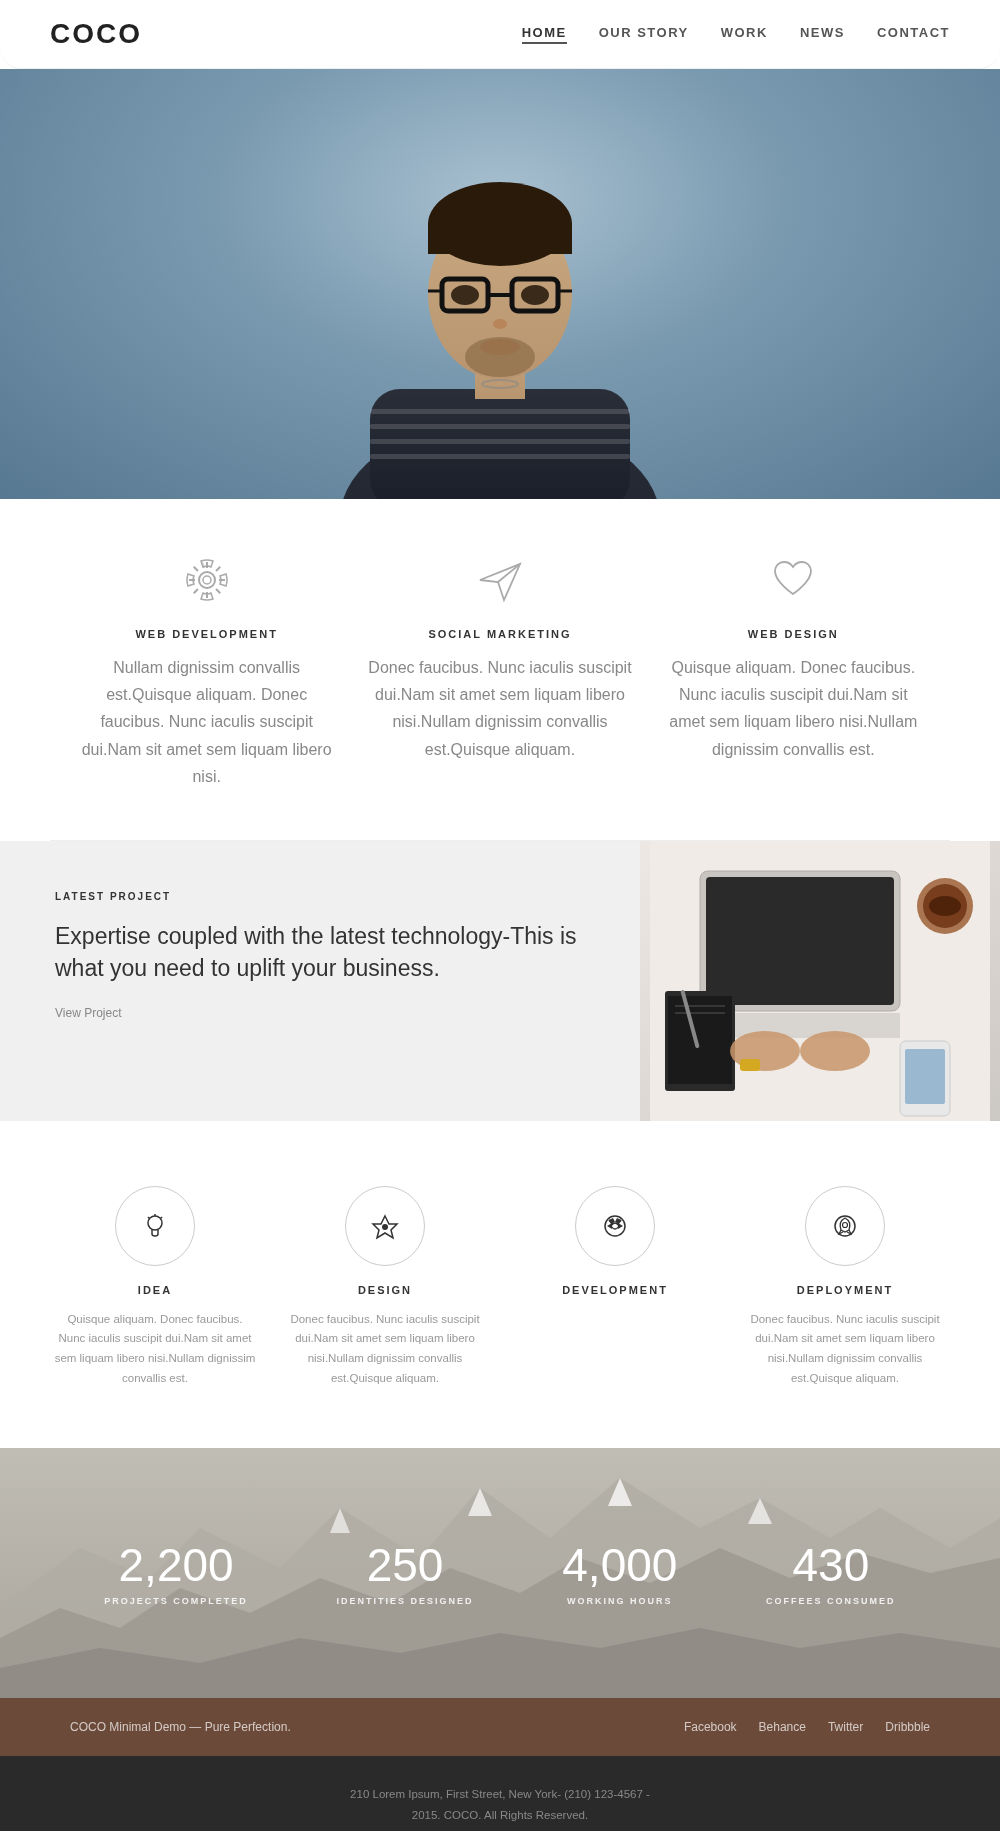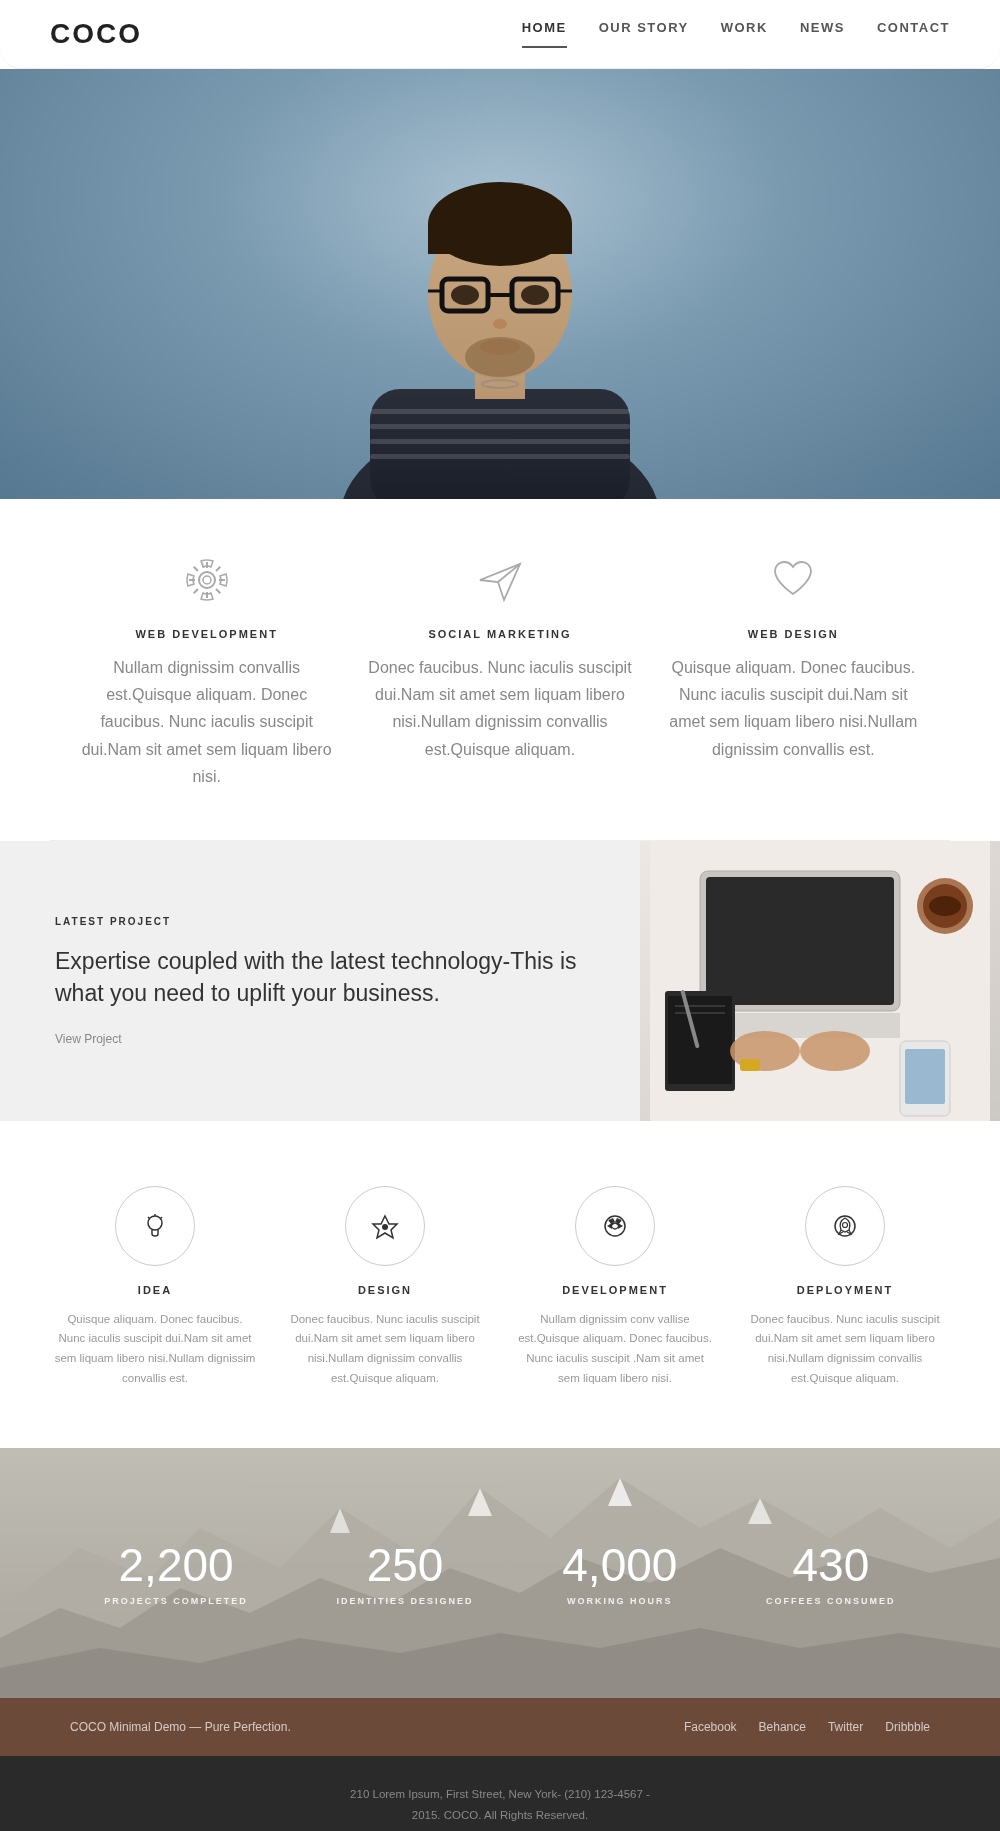--- a/index.html
+++ b/index.html
@@ -28,21 +28,21 @@
     .nav a {
       text-decoration: none;
       font-size: 13px;
       letter-spacing: 1.5px;
       color: #555;
       font-weight: 600;
     }
     .nav a.active {
       color: #333;
       border-bottom: 2px solid #555;
-      padding-bottom: 11px;
+      padding-bottom: 2px;
     }
 
     
     .hero {
       width: 100%;
       height: 430px;
       background: linear-gradient(135deg, #7a9bb5 0%, #b0c8d8 30%, #8fa8bc 60%, #6a8ca0 100%);
       overflow: hidden;
       position: relative;
       display: flex;
@@ -84,21 +84,20 @@
     .latest-project {
       display: flex;
       background: #f0f0f0;
       min-height: 280px;
     }
     .project-text {
       flex: 1;
       padding: 50px 55px;
       display: flex;
       flex-direction: column;
-      justify-content: center;
     }
     .project-label {
       font-size: 10px;
       font-weight: 700;
       letter-spacing: 2px;
       color: #333;
       margin-bottom: 18px;
     }
     .project-heading {
       font-size: 23px;
@@ -475,21 +474,20 @@
         <line x1="10" y1="10" x2="14" y2="14" stroke="#333" stroke-width="2"></line>
         <line x1="22" y1="10" x2="18" y2="14" stroke="#333" stroke-width="2"></line>
 
         <path d="M10 10 L14 8 L16 12 L12 14 Z" fill="#333"></path>
         <path d="M22 10 L18 8 L16 12 L20 14 Z" fill="#333"></path>
         <path d="M8 16 L13 13 L13 19 Z" fill="#333"></path>
         <path d="M24 16 L19 13 L19 19 Z" fill="#333"></path>
       </svg>
     </div>
     <div class="process-title">DEVELOPMENT</div>
-    <div class="process-desc">Nullam dignissim conv vallise est.Quisque aliquam. Donec faucibus. Nunc iaculis suscipit .Nam sit amet sem liquam libero nisi.</div>
   </div>
 
   <div class="process-item">
     <div class="process-circle">
       <svg width="32" height="32" viewBox="0 0 32 32" fill="none" xmlns="http://www.w3.org/2000/svg">
         <circle cx="16" cy="16" r="10" stroke="#333" stroke-width="1.5" fill="none"></circle>
 
         <path d="M16 8 C20 10 22 14 20 20 L16 22 L12 20 C10 14 12 10 16 8 Z" stroke="#333" stroke-width="1.3" fill="none"></path>
         <circle cx="16" cy="15" r="2.5" stroke="#333" stroke-width="1.2" fill="none"></circle>
         <path d="M12 20 L10 24 L14 22" stroke="#333" stroke-width="1.2" fill="none"></path>

